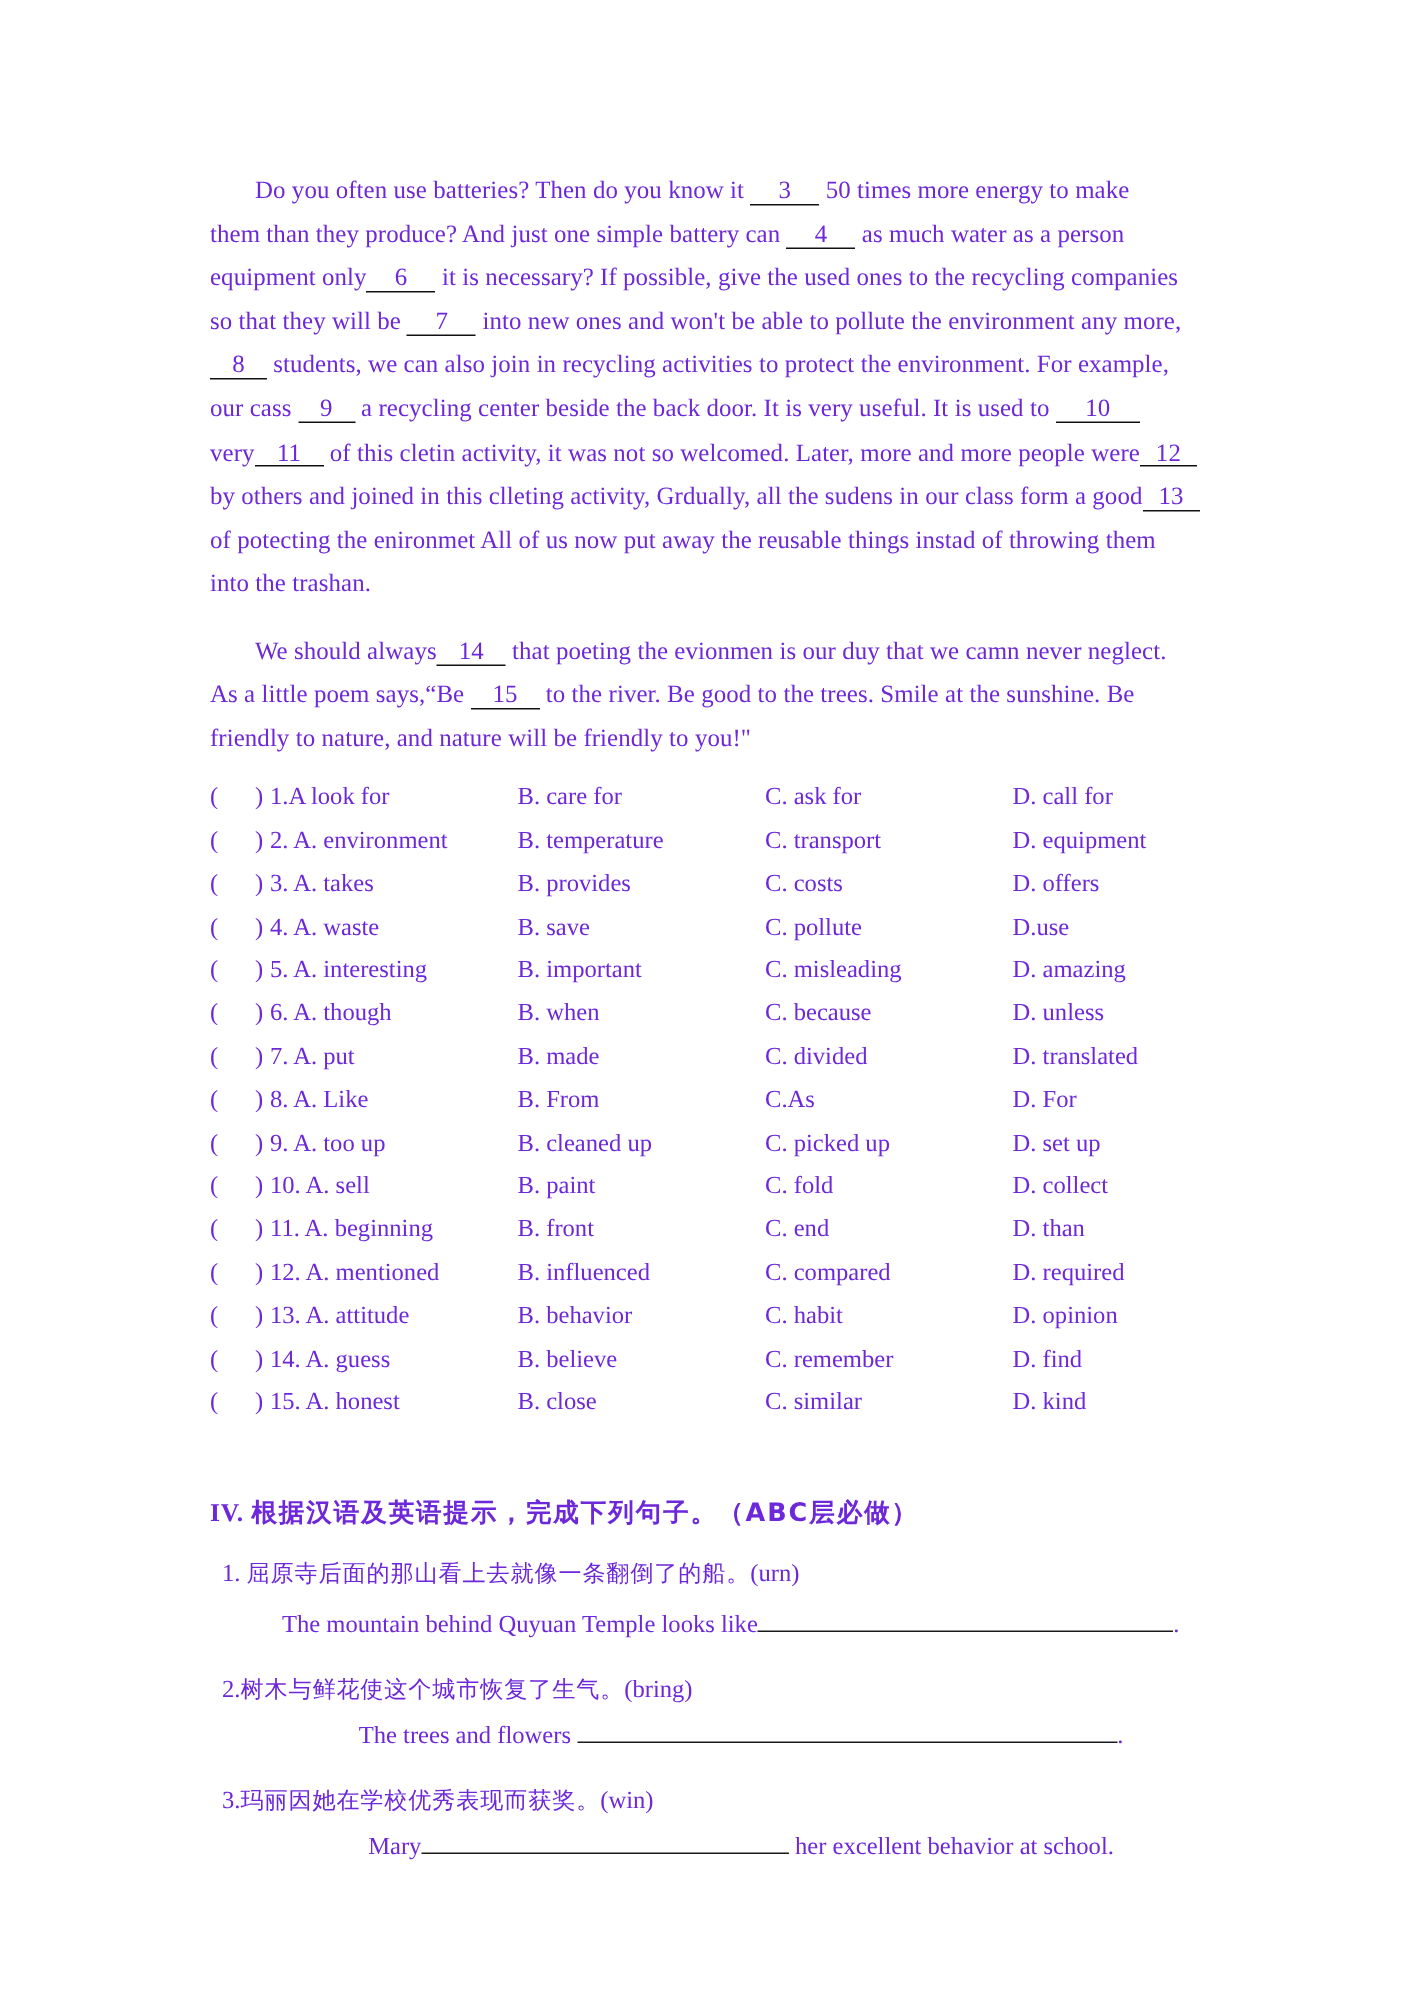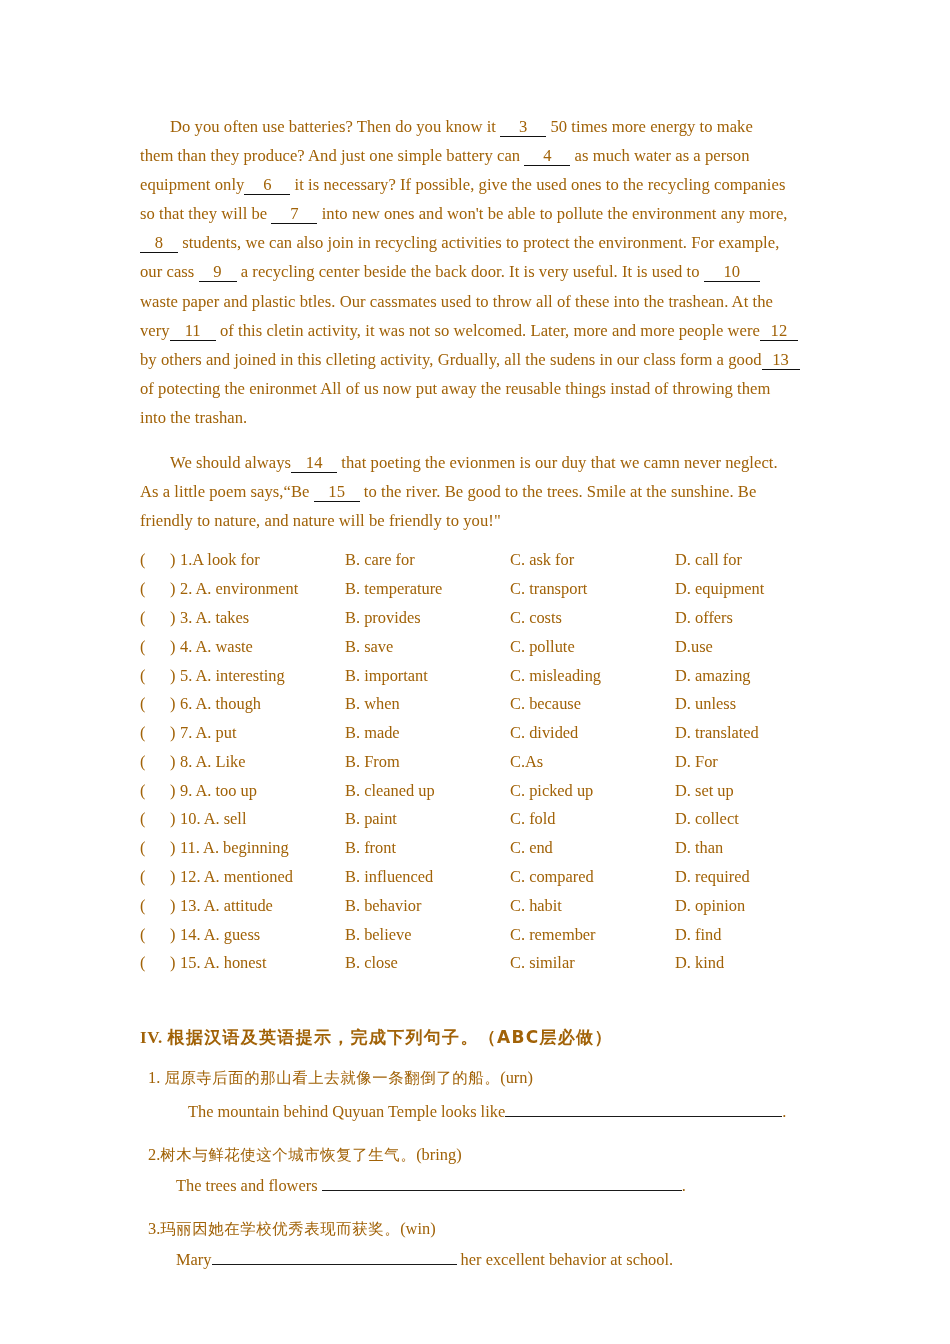--- a/index.html
+++ b/index.html
@@ -6,21 +6,21 @@
     margin: 0;
     padding: 0;
     background: #ffffff;
   }
   .page {
     position: relative;
     width: 950px;
     height: 1344px;
     background: #ffffff;
     font-family: "Liberation Serif", "DejaVu Serif", serif;
-    color: #a16207;
+    color: #6d28d9;
     overflow: hidden;
   }
   .content {
     position: absolute;
     left: 140px;
     top: 112px;
     width: 672px;
   }
 
   
@@ -106,21 +106,21 @@
     font-family: "DejaVu Sans", "Liberation Sans", sans-serif;
     font-weight: normal;
     letter-spacing: 0.6px;
     font-size: 15.4px;
   }
   .q-en {
     padding-left: 48px;
     margin-top: 4px;
     white-space: nowrap;
   }
-  .q-en.tight { padding-left: 36px; margin-top: 1px; }
+  .q-en.tight { padding-left: 36px; margin-top: 1px; text-align: center; }
   .rule {
     display: inline-block;
     border-bottom: 1.1px solid #1a1a1a;
     vertical-align: baseline;
     height: 15px;
   }
   .rule-1 { width: 277px; }
   .rule-2 { width: 360px; }
   .rule-3 { width: 245px; }
 </style>
@@ -131,21 +131,20 @@
   <div class="content">
 
     <div class="passage">
       <div id="passage-lines">
           <p><span class="indent"></span><span>Do you often use batteries? Then do you know it </span><span class="blank b-mid">3</span><span> 50 times more energy to make</span></p>
           <p><span>them than they produce? And just one simple battery can </span><span class="blank b-mid">4</span><span> as much water as a person</span></p>
           <p><span>equipment only</span><span class="blank b-mid">6</span><span> it is necessary? If possible, give the used ones to the recycling  companies</span></p>
           <p><span>so that they will be </span><span class="blank b-mid">7</span><span> into new ones and won't be able to pollute the  environment any more,</span></p>
           <p><span class="blank b-narrow">8</span><span> students, we can also join in recycling activities to protect the environment. For  example,</span></p>
           <p><span>our cass </span><span class="blank b-narrow">9</span><span> a recycling center beside the back door. It is very useful. It is used  to </span><span class="blank b-wide">10</span></p>
-          <p><span>waste paper and plastic btles. Our cassmates used to throw all of these into the  trashean. At the</span></p>
           <p><span>very</span><span class="blank b-mid">11</span><span> of this cletin activity, it was not so welcomed. Later, more  and more people were</span><span class="blank b-narrow">12</span></p>
           <p><span>by others and joined in this clleting activity, Grdually, all  the sudens in our class form a good</span><span class="blank b-narrow">13</span></p>
           <p><span>of potecting the enironmet All of us now put  away the reusable things instad of throwing them</span></p>
           <p><span>into the trashan.</span></p>
           <div class="para-gap"></div>
         </div>
       <div id="passage-lines2">
           <p><span class="indent"></span><span>We should always</span><span class="blank b-mid">14</span><span> that poeting the evionmen is our duy that we camn never neglect.</span></p>
           <p><span>As a little poem says,“Be </span><span class="blank b-mid">15</span><span> to the river. Be good to the trees. Smile at the  sunshine. Be</span></p>
           <p><span>friendly to nature, and nature will be friendly to you!"</span></p>

